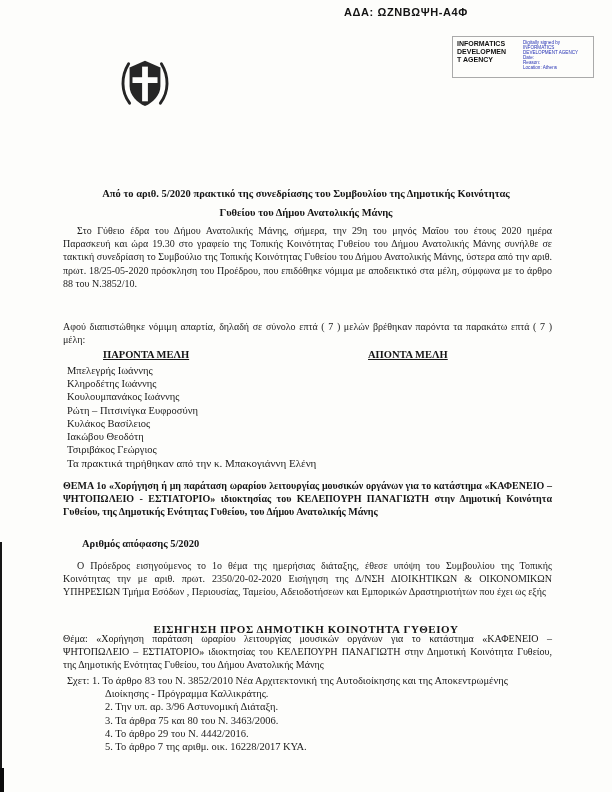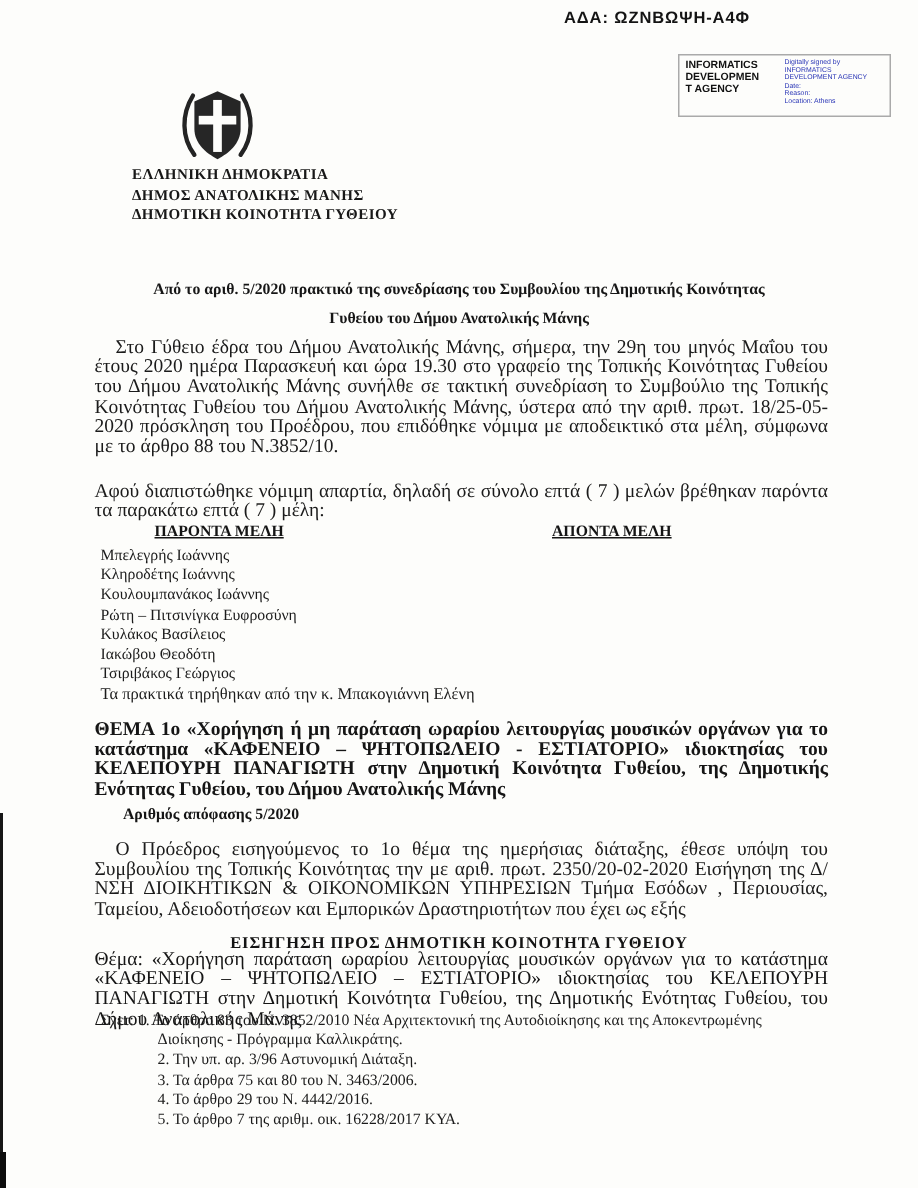--- a/index.html
+++ b/index.html
@@ -13,21 +13,21 @@
     overflow:hidden;
     box-shadow:0 0 4px rgba(0,0,0,.3);
   }
   
   .artifact-left-line{position:absolute;left:0;top:542px;width:2px;height:250px;background:#161616;}
   .artifact-corner{position:absolute;left:0;top:768px;width:4px;height:24px;background:#0c0c0c;}
 
   .ada{
     position:absolute;left:344px;top:6px;
     font-family:"Liberation Sans","DejaVu Sans",sans-serif;
-    font-size:11px;font-weight:bold;letter-spacing:.6px;color:#141414;margin-left:32px;
+    font-size:11px;font-weight:bold;letter-spacing:.6px;color:#141414;
   }
 
   .stamp{
     position:absolute;right:18px;top:36px;width:142px;
     border:1px solid #aaa;
     display:flex;gap:4px;padding:3px 4px;background:#fdfdfb;
     box-sizing:border-box;
   }
   .stamp-agency{
     font-family:"Liberation Sans","DejaVu Sans",sans-serif;
@@ -46,21 +46,21 @@
 
   .doc-title{
     position:absolute;left:0;top:161px;width:100%;
     text-align:center;font-size:11.5px;font-weight:bold;letter-spacing:1.5px;color:#141414;
   }
   .doc-subtitle{
     position:absolute;left:40px;top:184px;width:532px;
     text-align:center;font-size:10.5px;font-weight:bold;line-height:19px;color:#161616;
   }
 
-  .para{position:absolute;left:63px;width:489px;font-size:13px;line-height:13.2px;text-align:justify;color:#1b1b1b;}
+  .para{position:absolute;left:63px;width:489px;font-size:10px;line-height:13.2px;text-align:justify;color:#1b1b1b;}
   .p1{top:224px;text-indent:14px;}
   .p2{top:320px;}
 
   .members-head{position:absolute;left:0;top:349px;width:100%;font-size:10.5px;font-weight:bold;color:#151515;}
   .members-head .present{position:absolute;left:103px;text-decoration:underline;}
   .members-head .absent{position:absolute;left:368px;text-decoration:underline;}
   .members-list{position:absolute;left:67px;top:364px;font-size:10.5px;line-height:13.2px;color:#1b1b1b;}
   .secretary{position:absolute;left:67px;top:457px;font-size:11px;color:#1b1b1b;}
 
   .theme{top:479px;font-weight:bold;color:#151515;}
@@ -106,25 +106,20 @@
   <div class="emblem">
     <svg viewBox="0 0 50 54" width="50" height="52" xmlns="http://www.w3.org/2000/svg">
       <path d="M8 7 C0 20 0 36 9 48" fill="none" stroke="#242424" stroke-width="3" stroke-linecap="round"></path>
       <path d="M42 7 C50 20 50 36 41 48" fill="none" stroke="#242424" stroke-width="3" stroke-linecap="round"></path>
       <path d="M25 4 L41 11 V30 C41 40 33 47 25 51 C17 47 9 40 9 30 V11 Z" fill="#262626"></path>
       <rect x="22" y="10" width="6" height="36" fill="#fdfdfb"></rect>
       <rect x="12" y="21" width="26" height="6" fill="#fdfdfb"></rect>
     </svg>
   </div>
 
-  <div class="org">
-    <div>ΕΛΛΗΝΙΚΗ ΔΗΜΟΚΡΑΤΙΑ</div>
-    <div>ΔΗΜΟΣ ΑΝΑΤΟΛΙΚΗΣ ΜΑΝΗΣ</div>
-    <div>ΔΗΜΟΤΙΚΗ ΚΟΙΝΟΤΗΤΑ ΓΥΘΕΙΟΥ</div>
-  </div>
 
 
   <div class="doc-subtitle">
     <div>Από το αριθ.  5/2020 πρακτικό της συνεδρίασης του Συμβουλίου της Δημοτικής Κοινότητας</div>
     <div>Γυθείου του Δήμου  Ανατολικής Μάνης</div>
   </div>
 
   <div class="para p1">Στο Γύθειο έδρα του Δήμου Ανατολικής Μάνης, σήμερα, την 29η του μηνός Μαΐου του έτους 2020 ημέρα Παρασκευή και ώρα 19.30 στο γραφείο της Τοπικής Κοινότητας Γυθείου του Δήμου Ανατολικής Μάνης συνήλθε σε τακτική συνεδρίαση το Συμβούλιο της Τοπικής Κοινότητας Γυθείου του Δήμου Ανατολικής Μάνης, ύστερα από την αριθ. πρωτ. 18/25-05-2020 πρόσκληση του Προέδρου, που επιδόθηκε νόμιμα με αποδεικτικό στα μέλη, σύμφωνα με το  άρθρο 88 του Ν.3852/10.</div>
   <div class="para p2">Αφού διαπιστώθηκε νόμιμη απαρτία, δηλαδή σε σύνολο επτά ( 7 ) μελών βρέθηκαν παρόντα τα παρακάτω επτά ( 7 ) μέλη:</div>
 

